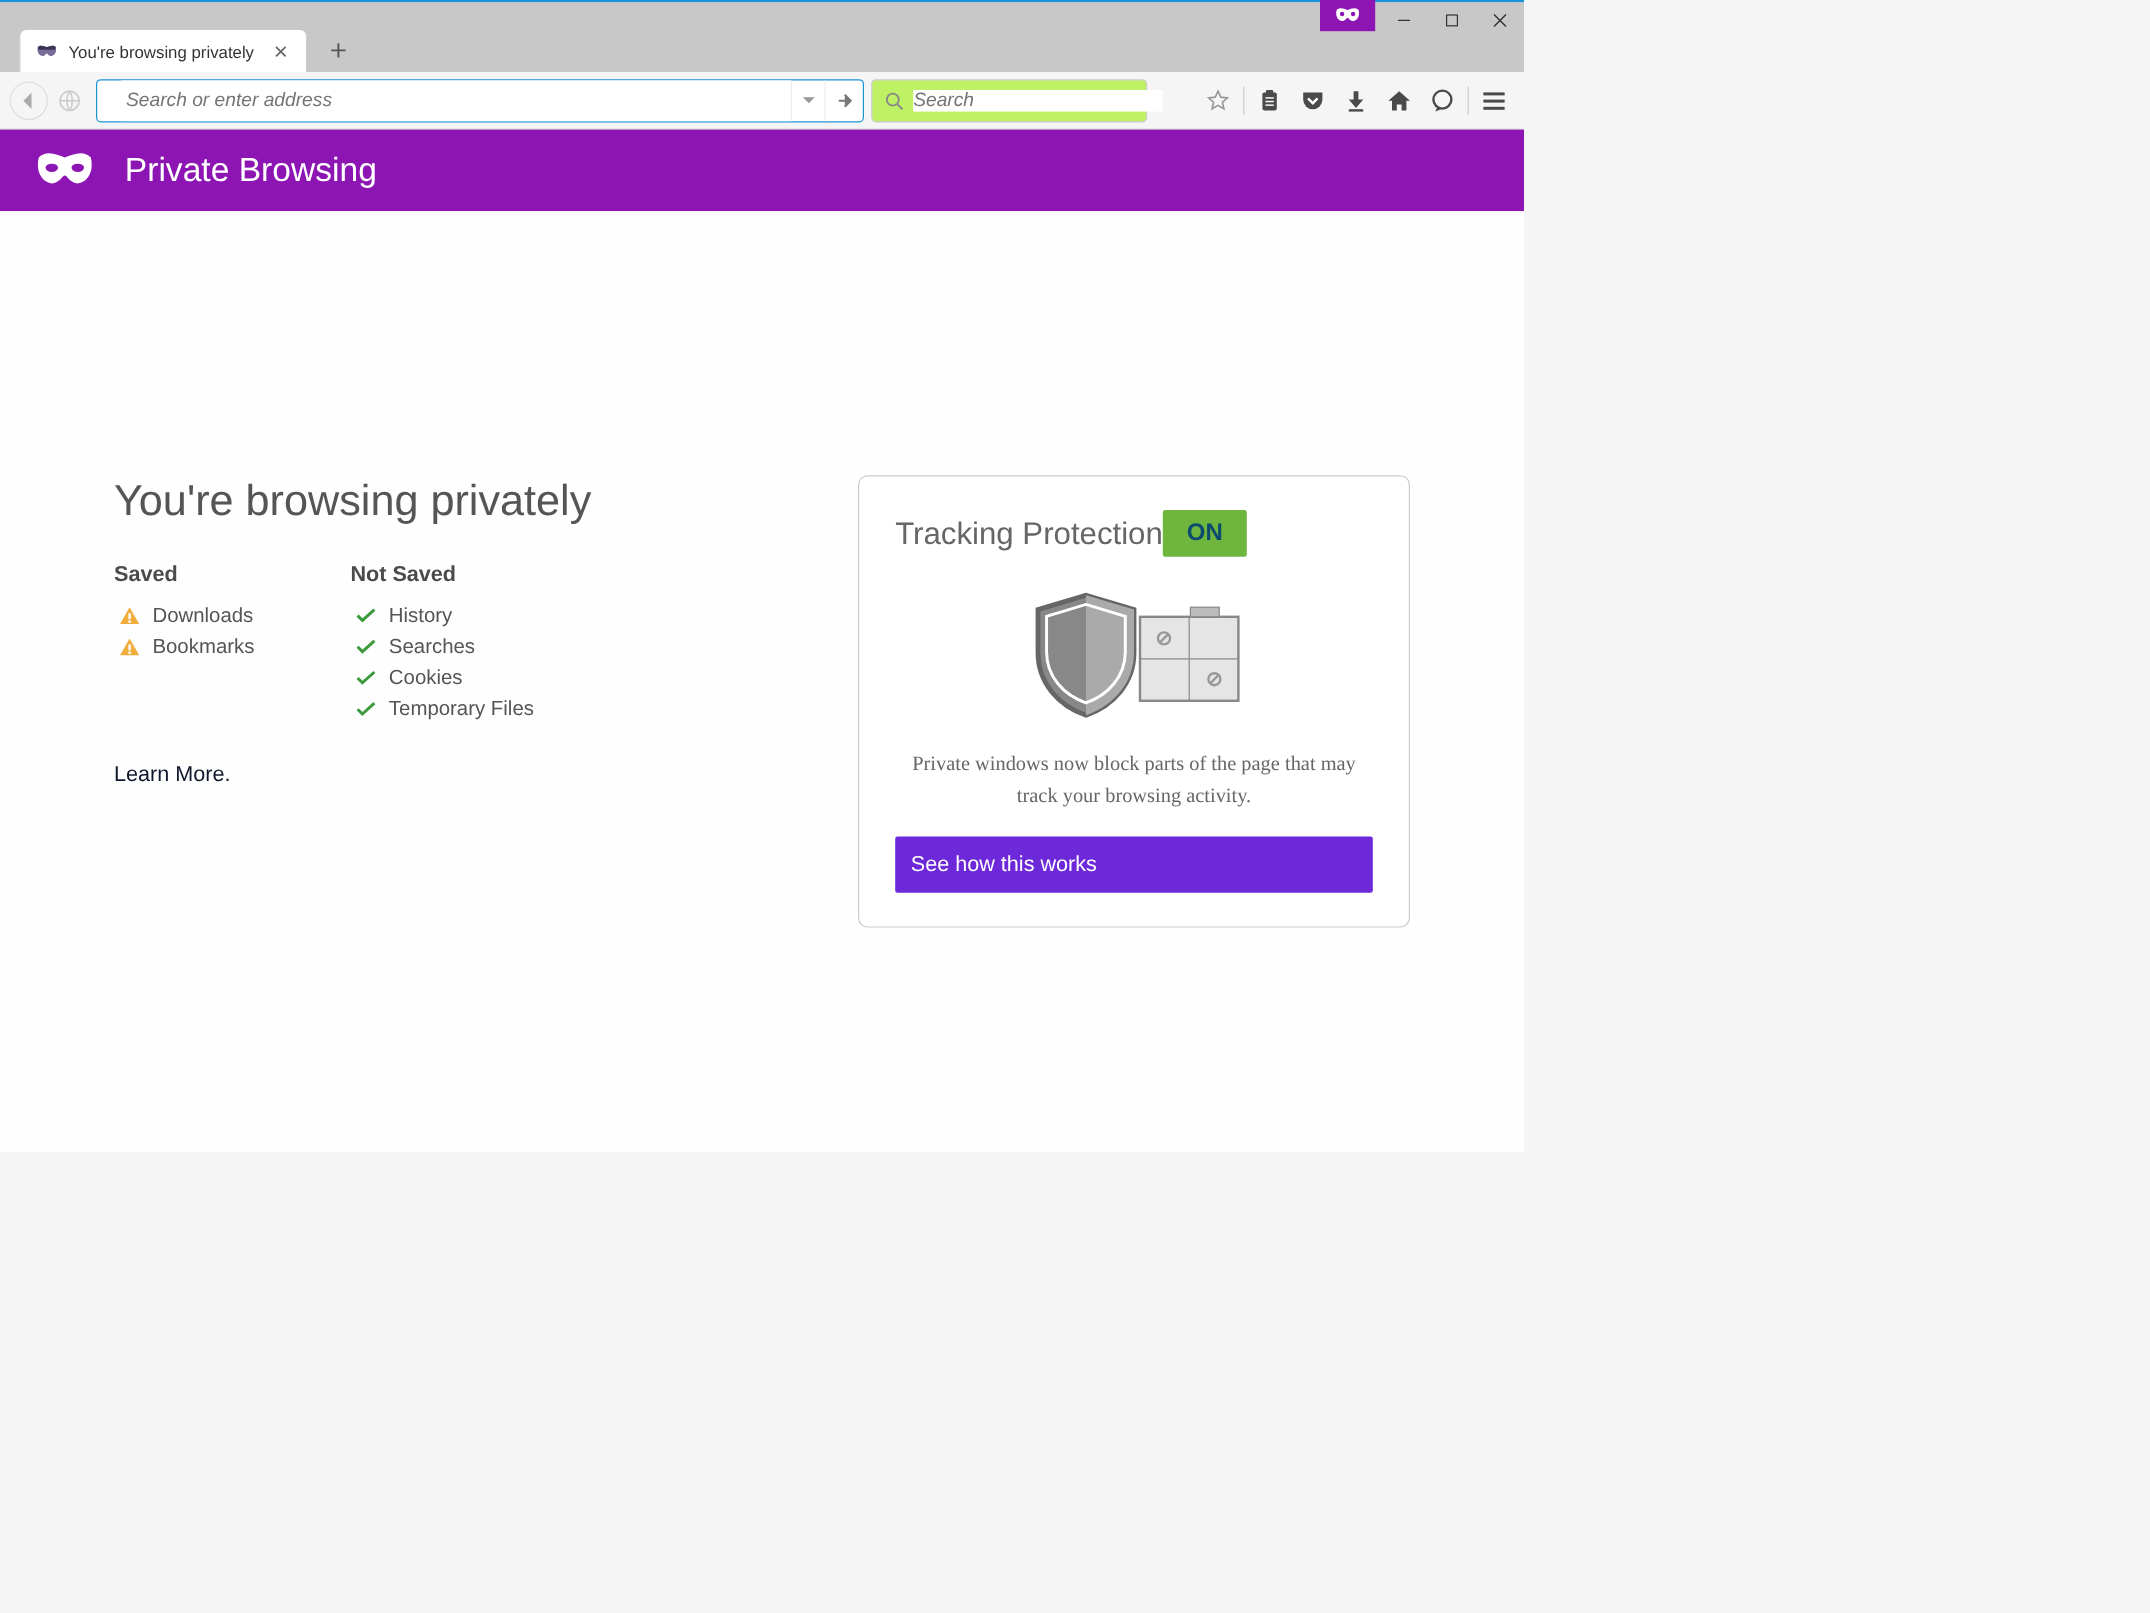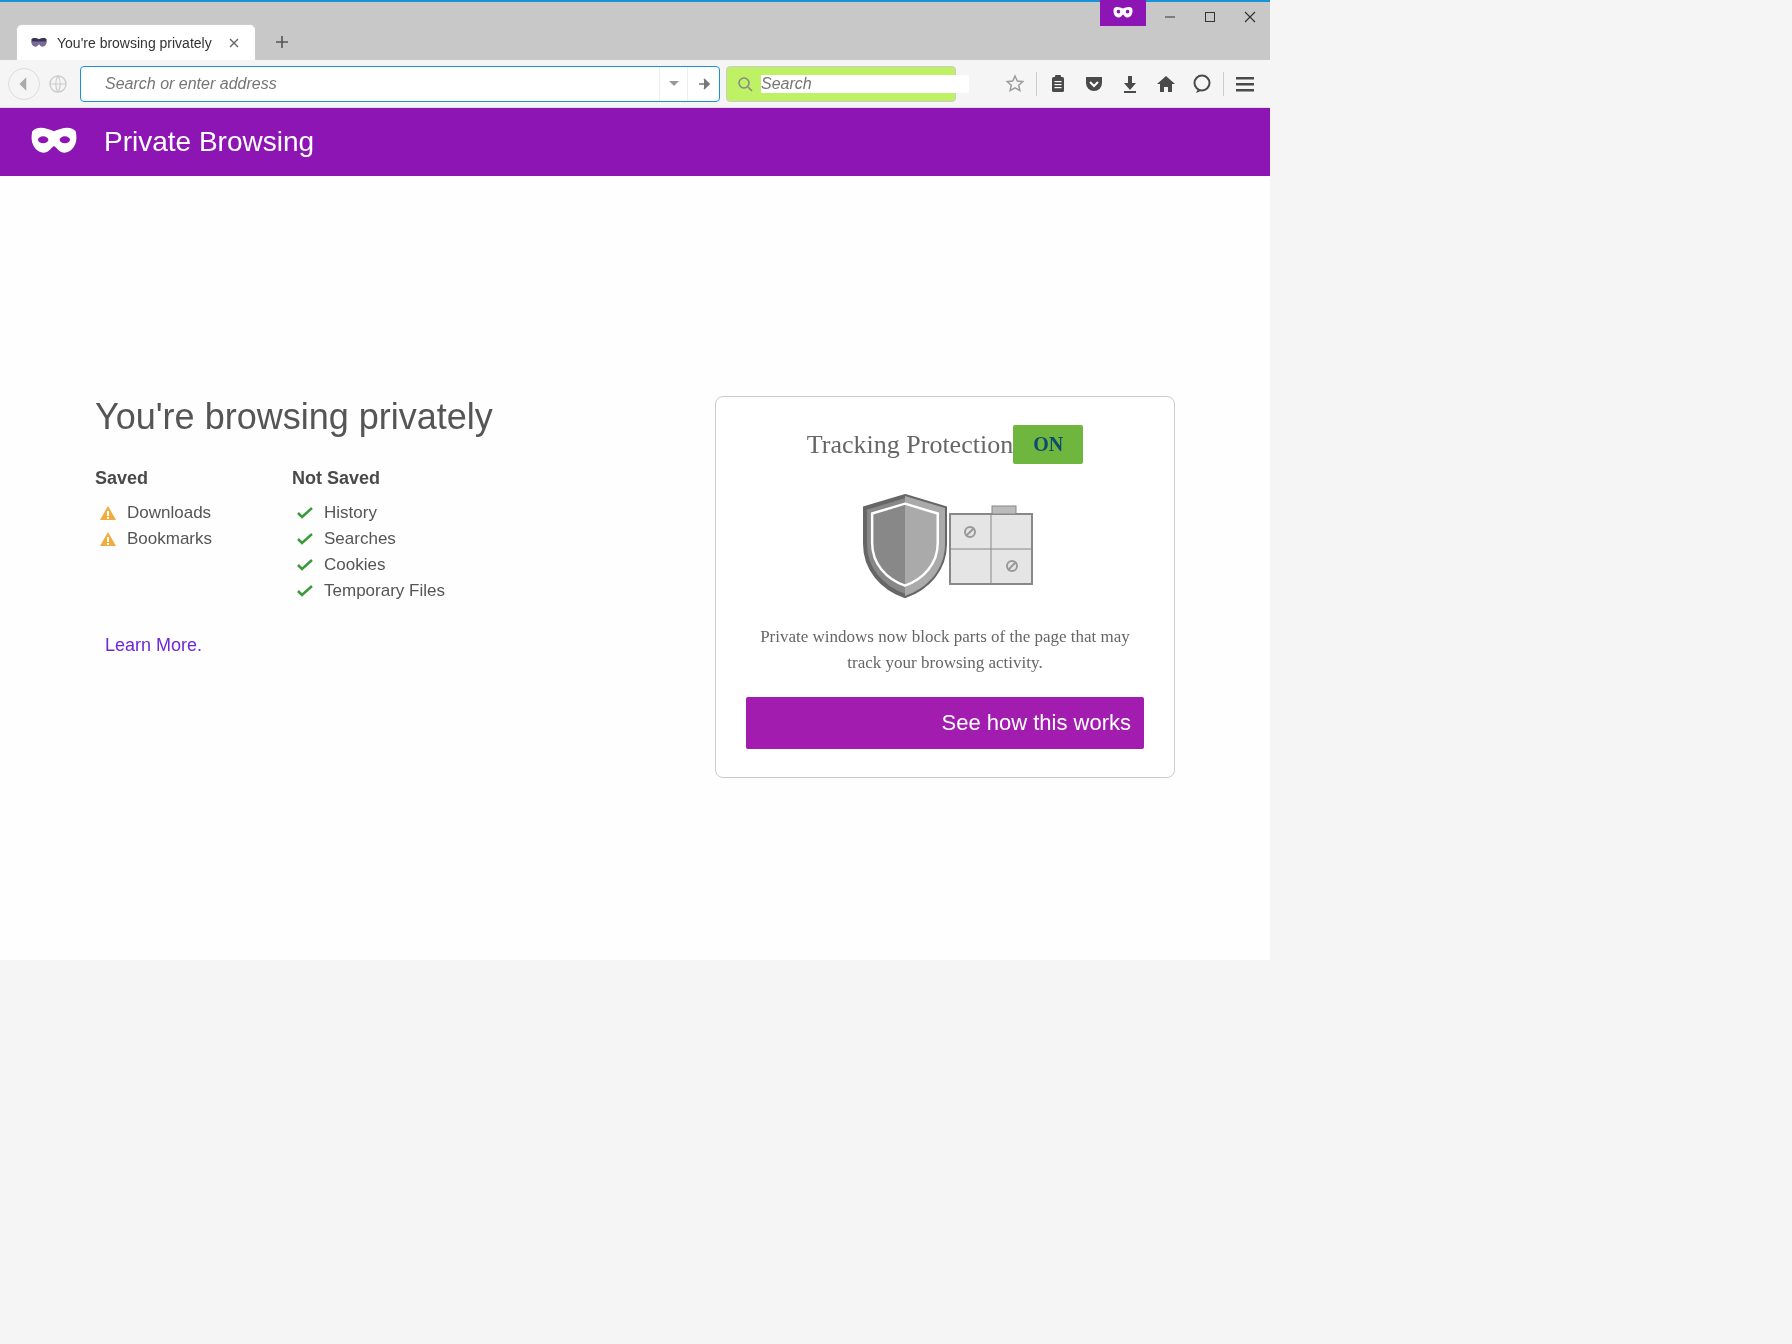--- a/index.html
+++ b/index.html
@@ -34,28 +34,28 @@
 .content{background:#fefefe;height:calc(100% - 174px);padding:80px 0 0 0;display:flex;justify-content:center;}
 .content-inner{width:1080px;display:flex;gap:80px;align-items:flex-start;padding-top:140px;}
 .left-col{flex:1;}
 .left-col h1{font-size:36px;font-weight:300;color:#555;margin-bottom:30px;}
 .cols{display:flex;gap:80px;margin-bottom:28px;}
 .col h3{font-size:18px;color:#4a4a4a;font-weight:600;margin-bottom:14px;}
 .col ul{list-style:none;}
 .col li{display:flex;align-items:center;font-size:17px;color:#555;margin-bottom:6px;}
 .li-icon{width:26px;display:flex;justify-content:center;margin-right:6px;}
 .note{font-size:17px;color:#555;line-height:1.5;margin-bottom:24px;max-width:540px;}
-.learn{font-size:18px;color:#6d28d9;text-decoration:none;margin-left:10px;}
+.learn{font-size:18px;color:#0f172a;text-decoration:none;}
 .card{border:1px solid #ccc;border-radius:8px;padding:28px 30px;width:460px;background:#fff;text-align:center;}
-.card-head{display:flex;align-items:center;justify-content:center;margin-bottom:20px;font-family:Liberation Serif, serif;}
+.card-head{display:flex;align-items:center;justify-content:flex-start;margin-bottom:20px;}
 .card-title{font-size:26px;font-weight:300;color:#666;}
 .badge{background:#6fb63e;color:#0c4a6e;font-weight:700;padding:8px 20px;font-size:20px;border-radius:2px;}
 .shield-art{margin:10px auto 20px;display:flex;align-items:center;justify-content:center;}
 .card-desc{font-size:17px;color:#666;margin-bottom:22px;line-height:1.5;font-family:Liberation Serif, serif;}
-.card-btn{display:block;background:#a21caf;color:#fff;font-size:22px;padding:13px;border-radius:2px;border:none;width:100%;text-align:right;}
+.card-btn{display:block;background:#6d28d9;color:#fff;font-size:18px;padding:13px;border-radius:2px;border:none;width:100%;text-align:left;}
 svg{display:block;}
 </style>
 </head>
 <body>
 
 <div class="browser">
 
   <div class="titlebar">
     <div class="private-indicator">
       <svg width="22" height="14" viewBox="0 0 24 14">

